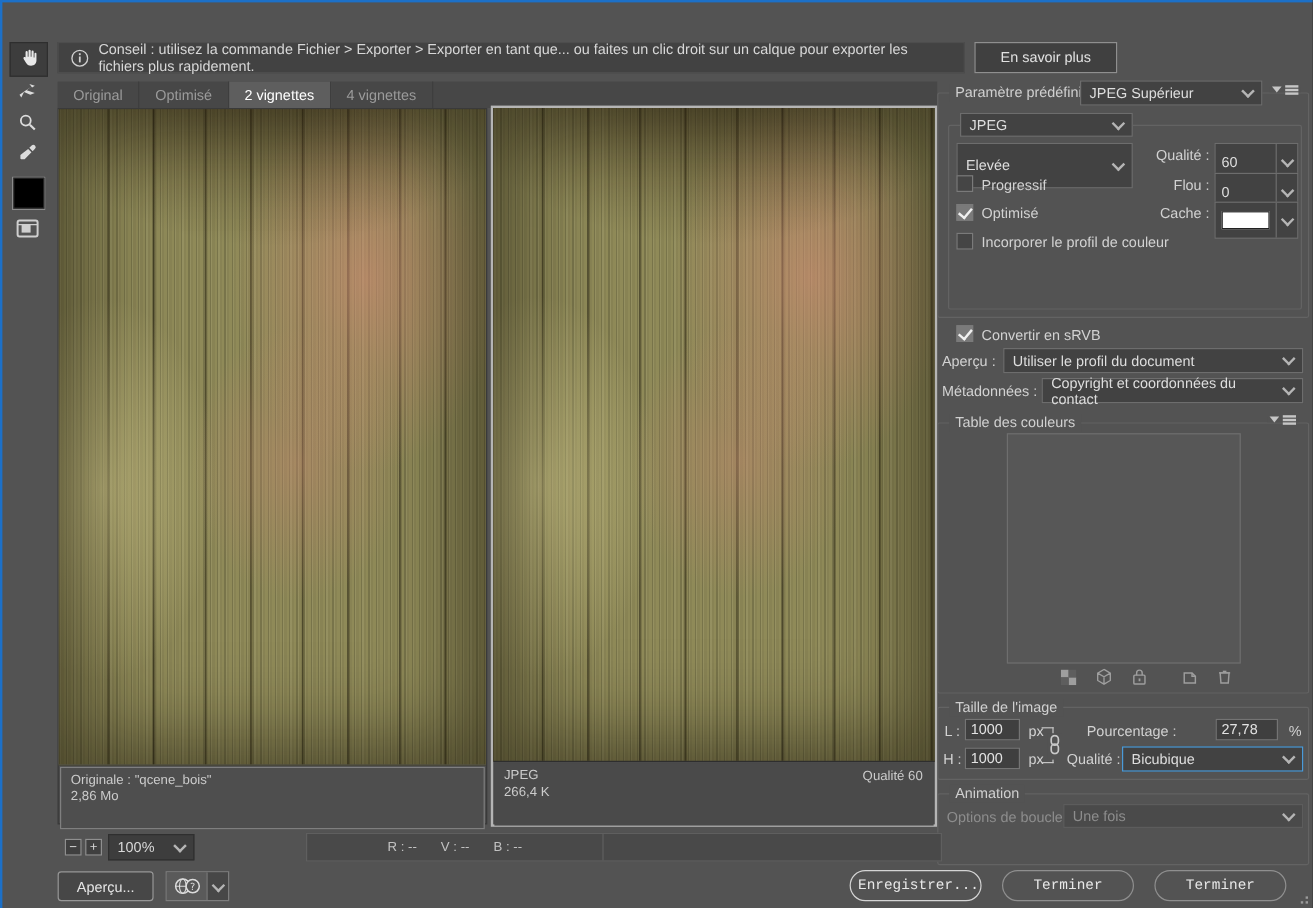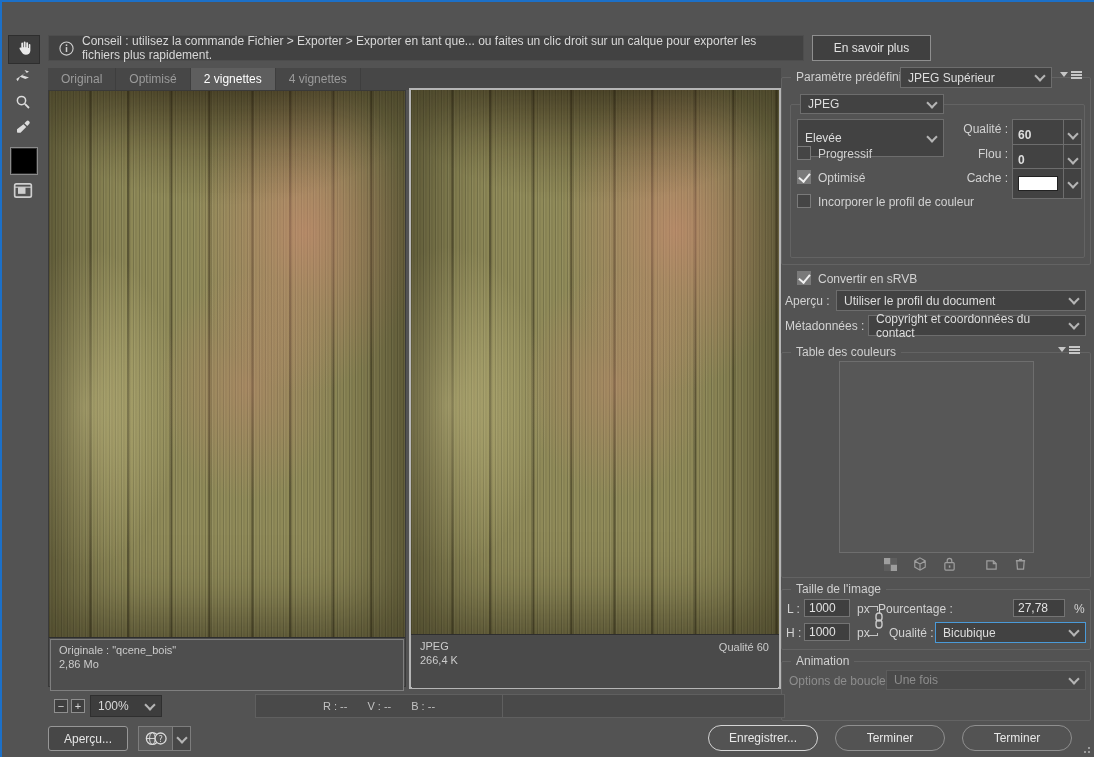--- a/index.html
+++ b/index.html
@@ -42,21 +42,21 @@
            padding:3px 8px;font-size:11px;color:#cbcbcb;line-height:14px;box-sizing:content-box;}
   .panelR .pstatus{border:none;background:#4a4a4a;height:46px;}
   .pquality{position:absolute;right:9px;top:4px;}
   
   .dd{position:absolute;display:flex;align-items:center;justify-content:space-between;background:#424242;
       border:1px solid #6d6d6d;padding:0 7px;box-sizing:border-box;color:#dedede;height:21px;}
   .dd.blue{border-color:#4a9ad8;}
   .dd.ddis{color:#8d8d8d;border-color:#5c5c5c;background:#4a4a4a;}
   .chev{display:inline-block;width:6px;height:6px;border-right:2px solid #b5b5b5;border-bottom:2px solid #b5b5b5;
         transform:rotate(45deg);margin-top:-3px;flex:none;margin-left:8px;}
-  .combo{position:absolute;display:flex;background:#424242;border:1px solid #6d6d6d;box-sizing:border-box;height:31px;font-weight:bold;}
+  .combo{position:absolute;display:flex;background:#424242;border:1px solid #6d6d6d;box-sizing:border-box;height:31px;}
   .combo-val{flex:1;display:flex;align-items:center;padding:0 5px;color:#dedede;}
   .combo-btn{width:17px;border-left:1px solid #6d6d6d;display:flex;align-items:center;justify-content:center;}
   .combo-btn .chev{margin:0 0 2px 0;}
   .matte{width:38px;height:13px;background:#fff;border:1px solid #222;}
   .inp{position:absolute;background:#3f3f3f;border:1px solid #747474;color:#e2e2e2;font-size:12px;
        font-family:inherit;padding:0 4px;box-sizing:border-box;height:18px;}
   
   .cb{position:absolute;width:14px;height:14px;background:#454545;border:1px solid #7a7a7a;box-sizing:border-box;}
   .cb.on{background:#7a7a7a;}
   .cb.on::after{content:"";position:absolute;left:3px;top:0px;width:5px;height:9px;
@@ -92,21 +92,21 @@
   .ihalf{display:flex;align-items:center;justify-content:center;gap:20px;}
   .ihalf.h1{width:246px;border-right:1px solid #5f5f5f;}
   .ihalf.h2{flex:1;}
   
   .fbtn{position:absolute;background:#474747;border:1px solid #979797;color:#e5e5e5;font-size:12px;font-family:inherit;
         border-radius:3px;height:25px;}
   .split{position:absolute;left:138px;top:726px;height:25px;display:flex;border:1px solid #7d7d7d;box-sizing:border-box;}
   .split .ic{width:33px;background:#5a5a5a;display:flex;align-items:center;justify-content:center;}
   .split .cv{width:17px;background:#474747;border-left:1px solid #7d7d7d;display:flex;align-items:center;justify-content:center;}
   .pill{position:absolute;width:110px;height:26px;border-radius:13px;background:transparent;border:1px solid #8f8f8f;
-        color:#e8e8e8;font-size:12px;font-family:Liberation Sans, sans-serif;}
+        color:#e8e8e8;font-size:12px;font-family:Liberation Mono, monospace;}
   .pill.def{border-color:#d4d4d4;}
   .grip{position:absolute;right:4px;bottom:4px;width:2px;height:2px;background:#9a9a9a;
         box-shadow:-4px 0 0 #9a9a9a,0 -4px 0 #9a9a9a;}
 </style>
 </head>
 <body>
 
 <div class="win">
   <div class="blue-top"></div>
   <div class="blue-left"></div>
@@ -312,21 +312,21 @@
   <span class="lbl" style="left:857px;top:626px;">px</span>
 
   <span class="bracket" style="left:868px;top:606px;"></span>
   <span class="chain" style="left:873px;top:611px;">
     <svg width="12" height="17" viewBox="0 0 12 17">
         <rect x="3" y="1" width="6" height="8" rx="3" fill="none" stroke="#c9c9c9" stroke-width="1.4"></rect>
         <rect x="3" y="8" width="6" height="8" rx="3" fill="none" stroke="#c9c9c9" stroke-width="1.4"></rect>
       </svg>
   </span>
 
-  <span class="lbl" style="left:878px;top:602px;width:130px;text-align:left;">Pourcentage :</span>
+  <span class="lbl" style="left:878px;top:602px;width:130px;text-align:center;">Pourcentage :</span>
   <input class="inp" style="left: 1013px; top: 599px; width: 52px;" value="27,78">
   <span class="lbl" style="left:1074px;top:602px;">%</span>
 
   <span class="lbl" style="left:889px;top:626px;">Qualité :</span>
   <div class="dd blue" style="left:935px;top:622px;width:151px;">
     <span>Bicubique</span>
       <span class="chev"></span>
   </div>
 
   <div class="grp" style="left:781px;top:661px;width:310px;height:60px;"></div>

